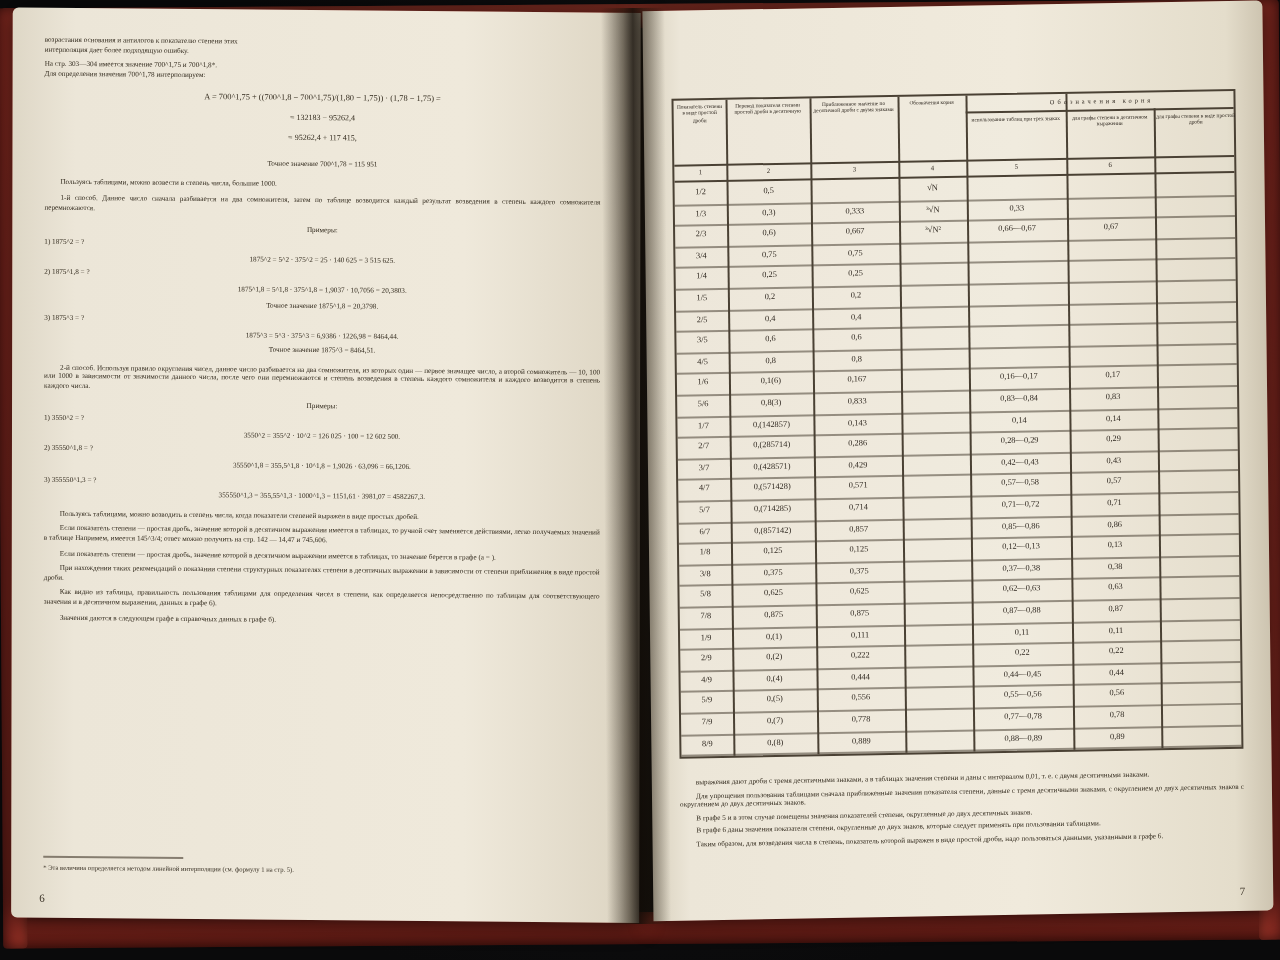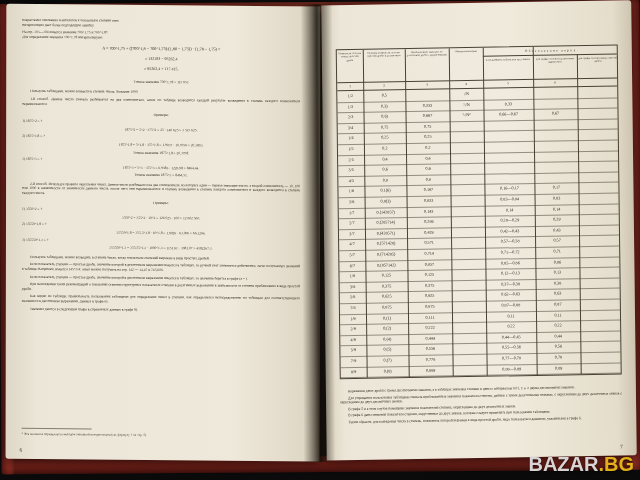--- a/index.html
+++ b/index.html
@@ -451,14 +451,13 @@
         <div class="realtext" style="text-indent:8px;margin-top:2px">В графе 6 даны значения показателя степени, округленные до двух знаков, которые следует применять при пользовании таблицами.</div>
         <div class="realtext" style="text-indent:8px;margin-top:2px">Таким образом, для возведения числа в степень, показатель которой выражен в виде простой дроби, надо пользоваться данными, указанными в графе 6.</div>
       </div>
 
       <div class="pgnum" style="right:14px;top:443px;">7</div>
     </div>
 
     <div class="gutter"></div>
   </div>
 
-  <div id="wm-bazar"><span>BAZAR</span><span class="dot">.BG</span></div>
 </div>
 
 </body></html>

